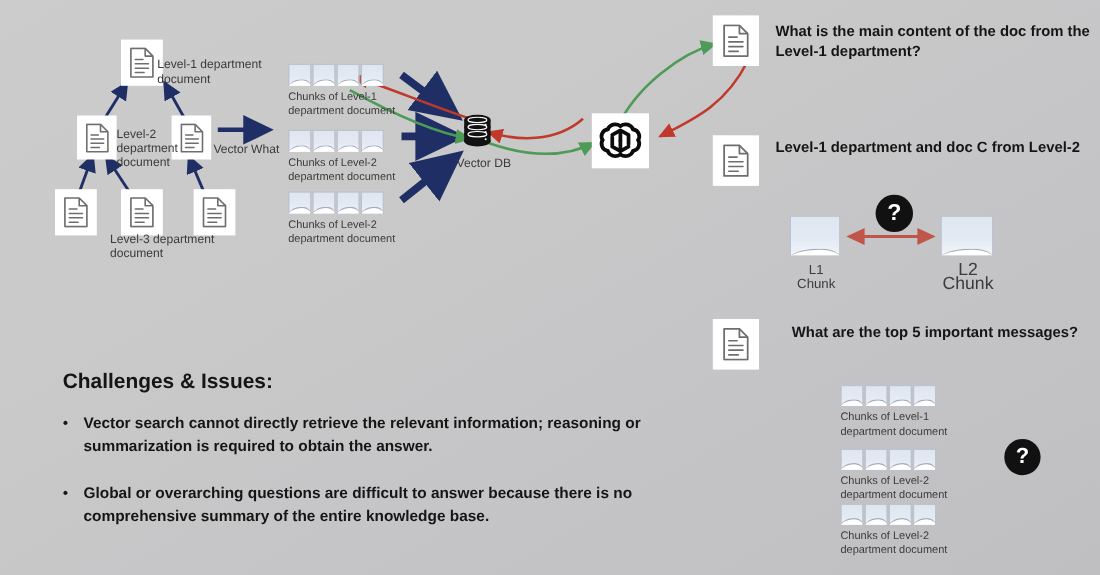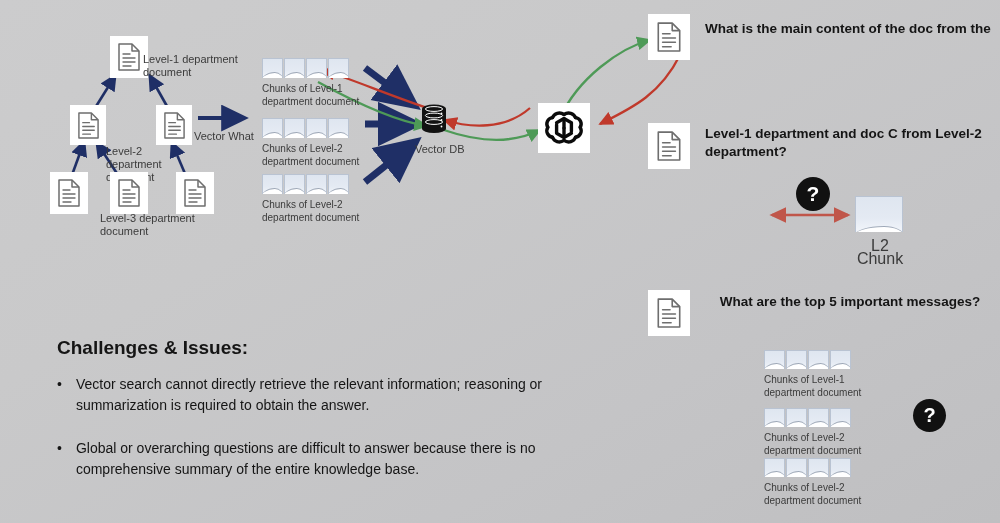--- a/index.html
+++ b/index.html
@@ -28,21 +28,21 @@
     border-radius:60% 40% 0 0 / 100% 100% 0 0;
   }
 
   
   .lbl{color:#3b3b3b;font-size:11px;line-height:13px;}
   .lbl-sm{color:#3b3b3b;font-size:10px;line-height:12.5px;}
   .q-text{color:#151515;font-weight:bold;font-size:13.5px;line-height:18px;}
   .chal-title{color:#151515;font-weight:bold;font-size:19px;}
   .bullet-row{display:flex;gap:14px;}
   .bullet-dot{color:#151515;font-size:14px;line-height:20px;}
-  .bullet-txt{color:#151515;font-size:14px;line-height:21px;}
+  .bullet-txt{color:#151515;font-size:14px;line-height:21px;font-weight:bold;}
 
   
   .qmark{
     border-radius:50%;background:#111111;color:#ffffff;
     display:flex;align-items:center;justify-content:center;
     font-weight:bold;font-family:"Liberation Sans",sans-serif;
   }
 
   
   .oai-tile{background:#ffffff;display:flex;align-items:center;justify-content:center;}
@@ -145,21 +145,21 @@
       <path d="M2,1 H15 L22,8 V27 H2 Z" fill="#fff" stroke="#6e6e6e" stroke-width="1.5" stroke-linejoin="round"></path>
       <path d="M15,1 V8 H22" fill="none" stroke="#6e6e6e" stroke-width="1.5" stroke-linejoin="round"></path>
       <g stroke="#6e6e6e" stroke-width="1.4" stroke-linecap="round">
         <line x1="6" y1="11" x2="13" y2="11"></line>
           <line x1="6" y1="15" x2="18" y2="15"></line>
         <line x1="6" y1="19" x2="18" y2="19"></line>
           <line x1="6" y1="23" x2="14" y2="23"></line>
       </g>
     </svg>
   </div>
-  <div class="abs lbl" style="left:106px;top:116px;width:60px;margin-top:29px;">
+  <div class="abs lbl" style="left:106px;top:116px;width:60px;">
     <div>Level-2</div>
     <div>department</div>
     <div>document</div>
   </div>
 
   <div class="abs doc-tile" style="left:50px;top:172px;width:38px;height:42px;">
     <svg width="24" height="28" viewBox="0 0 24 28">
       <path d="M2,1 H15 L22,8 V27 H2 Z" fill="#fff" stroke="#6e6e6e" stroke-width="1.5" stroke-linejoin="round"></path>
       <path d="M15,1 V8 H22" fill="none" stroke="#6e6e6e" stroke-width="1.5" stroke-linejoin="round"></path>
       <g stroke="#6e6e6e" stroke-width="1.4" stroke-linecap="round">
@@ -291,39 +291,43 @@
       <g stroke="#6e6e6e" stroke-width="1.4" stroke-linecap="round">
         <line x1="6" y1="11" x2="13" y2="11"></line>
           <line x1="6" y1="15" x2="18" y2="15"></line>
         <line x1="6" y1="19" x2="18" y2="19"></line>
           <line x1="6" y1="23" x2="14" y2="23"></line>
       </g>
     </svg>
   </div>
   <div class="abs q-text" style="left:705px;top:20px;width:290px;">
     <div>What is the main content of the doc from the</div>
+    <div>Level-1 department?</div>
   </div>
 
   <div class="abs doc-tile" style="left:648px;top:123px;width:42px;height:46px;">
     <svg width="26" height="30" viewBox="0 0 24 28">
       <path d="M2,1 H15 L22,8 V27 H2 Z" fill="#fff" stroke="#6e6e6e" stroke-width="1.5" stroke-linejoin="round"></path>
       <path d="M15,1 V8 H22" fill="none" stroke="#6e6e6e" stroke-width="1.5" stroke-linejoin="round"></path>
       <g stroke="#6e6e6e" stroke-width="1.4" stroke-linecap="round">
         <line x1="6" y1="11" x2="13" y2="11"></line>
           <line x1="6" y1="15" x2="18" y2="15"></line>
         <line x1="6" y1="19" x2="18" y2="19"></line>
           <line x1="6" y1="23" x2="14" y2="23"></line>
       </g>
     </svg>
   </div>
   <div class="abs q-text" style="left:705px;top:125px;width:290px;">
     <div>Level-1 department and doc C from Level-2</div>
-    <div>department?</div>
-  </div>
-
+  </div>
+
+  <div class="abs" style="left:718px;top:196px;">
+    <div class="chunk" style="width:44px;height:35px;"></div>
+    <div class="lbl" style="margin-top:7px;text-align:center;width:48px;font-size:12px;">L1 Chunk</div>
+  </div>
   <div class="abs" style="left:855px;top:196px;">
     <div class="chunk" style="width:46px;height:35px;"></div>
     <div class="lbl" style="margin-top:7px;text-align:center;width:50px;font-size:16px;">L2 Chunk</div>
   </div>
   <div class="abs qmark" style="left:796px;top:177px;width:34px;height:34px;font-size:21px;">?</div>
 
   <div class="abs doc-tile" style="left:648px;top:290px;width:42px;height:46px;">
     <svg width="26" height="30" viewBox="0 0 24 28">
       <path d="M2,1 H15 L22,8 V27 H2 Z" fill="#fff" stroke="#6e6e6e" stroke-width="1.5" stroke-linejoin="round"></path>
       <path d="M15,1 V8 H22" fill="none" stroke="#6e6e6e" stroke-width="1.5" stroke-linejoin="round"></path>

